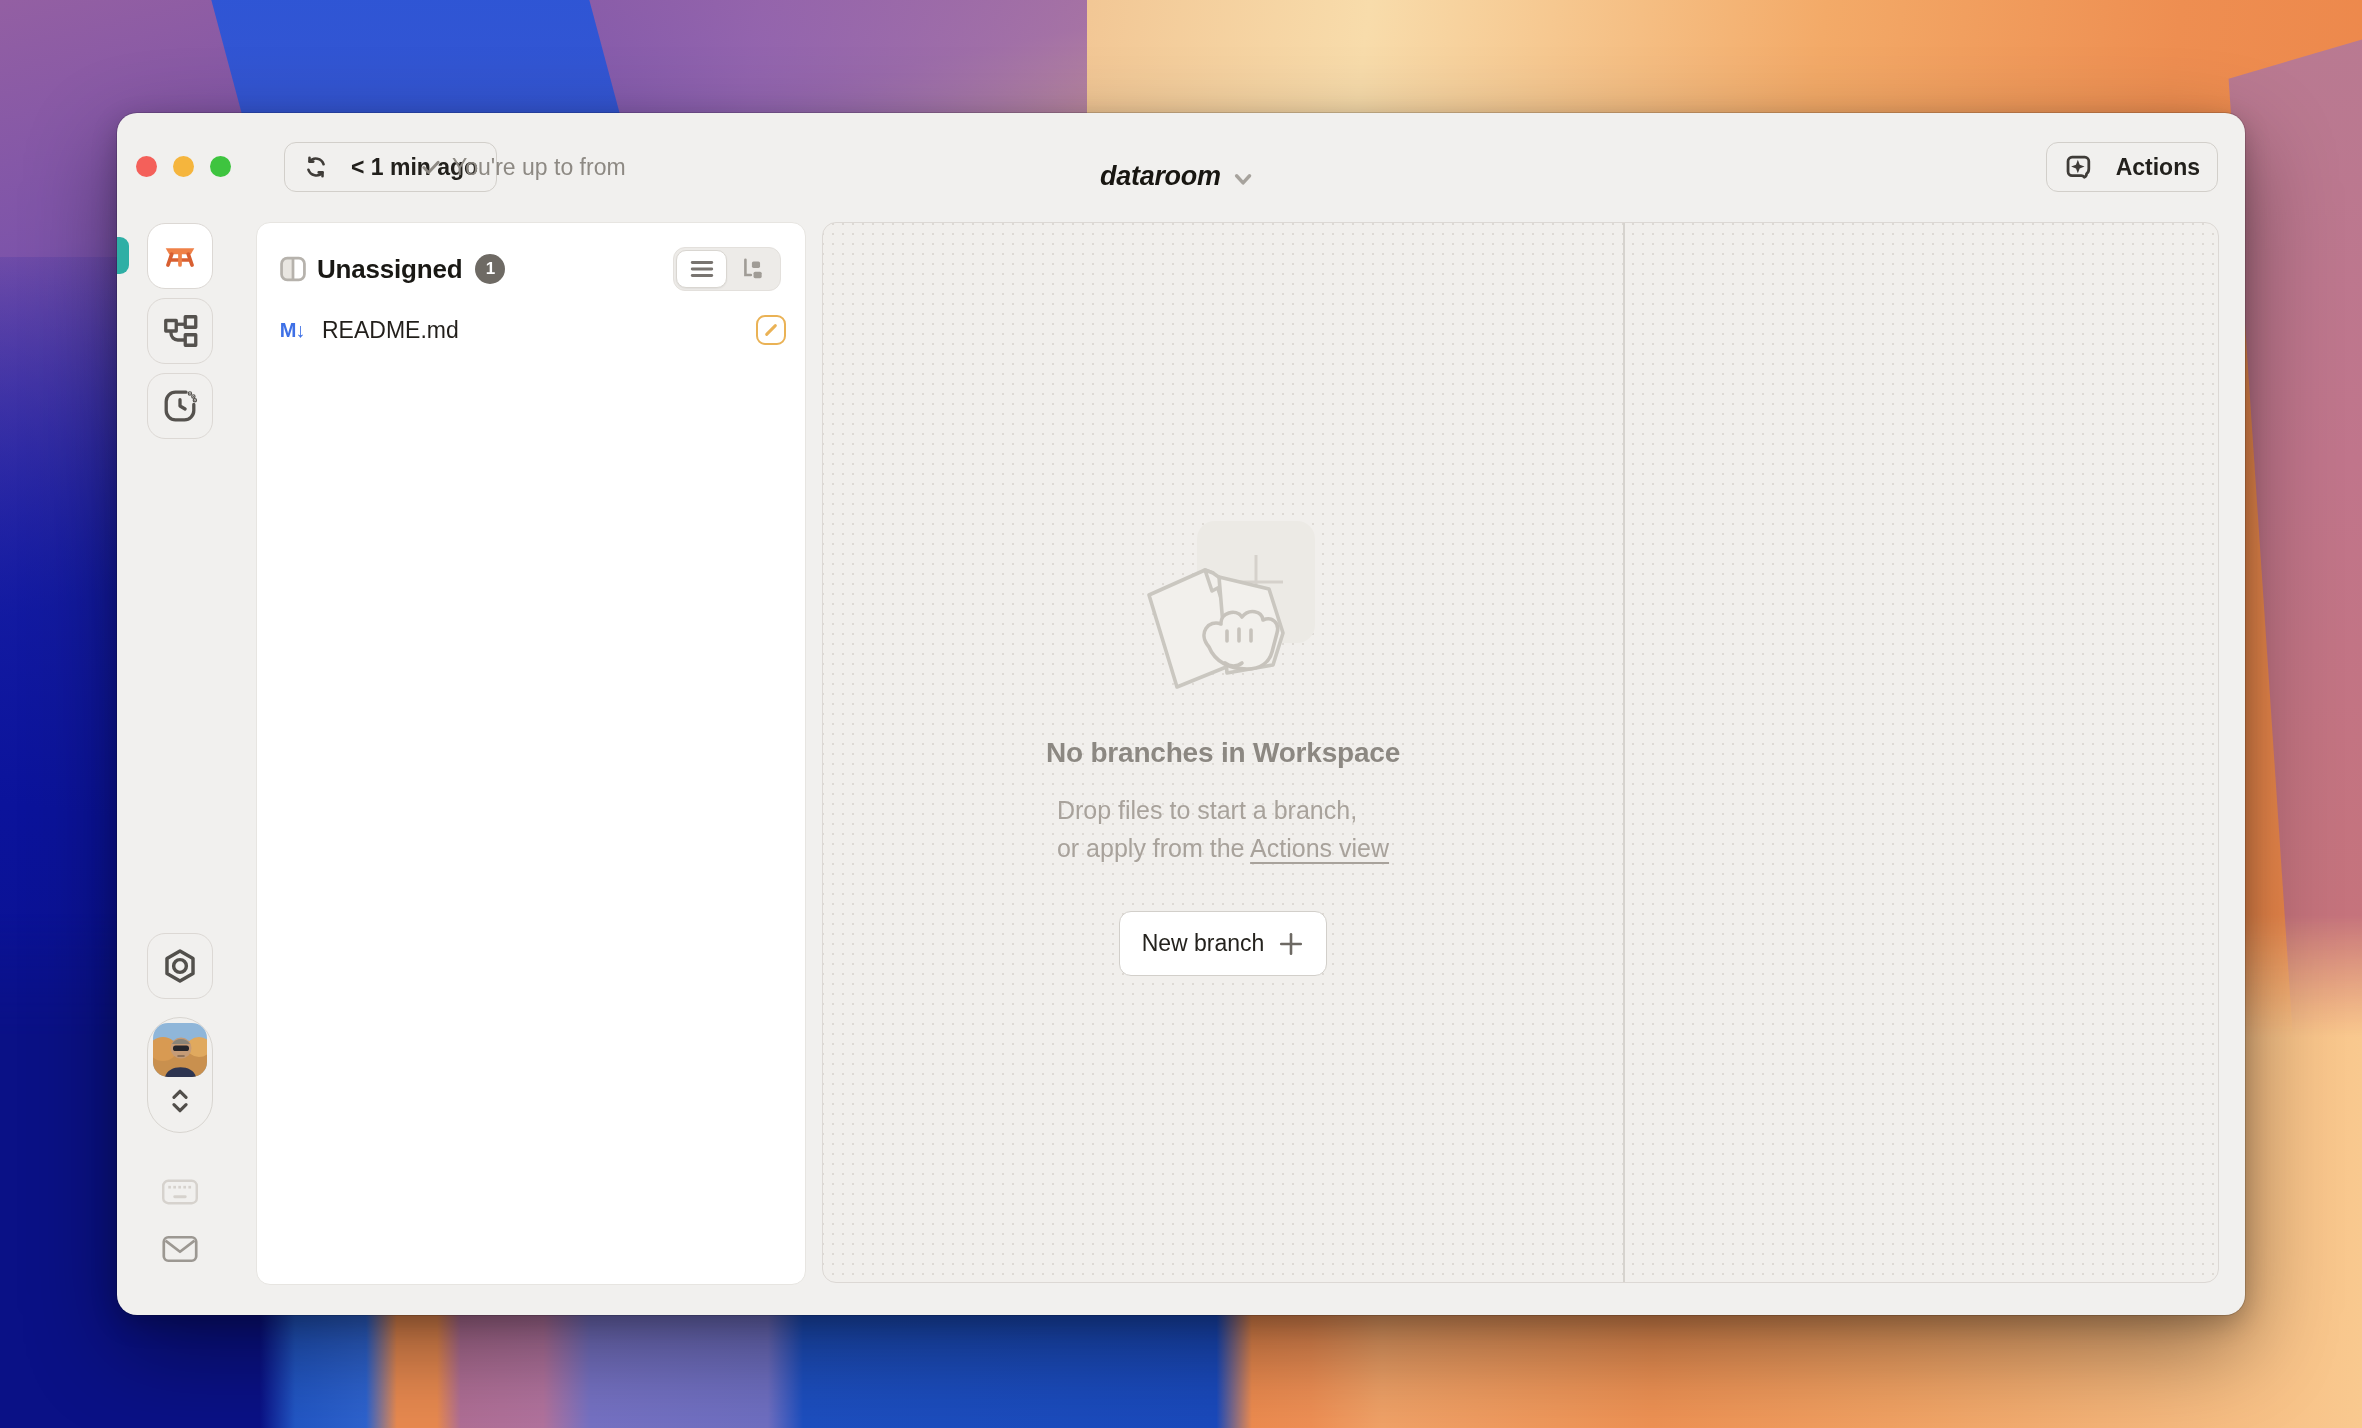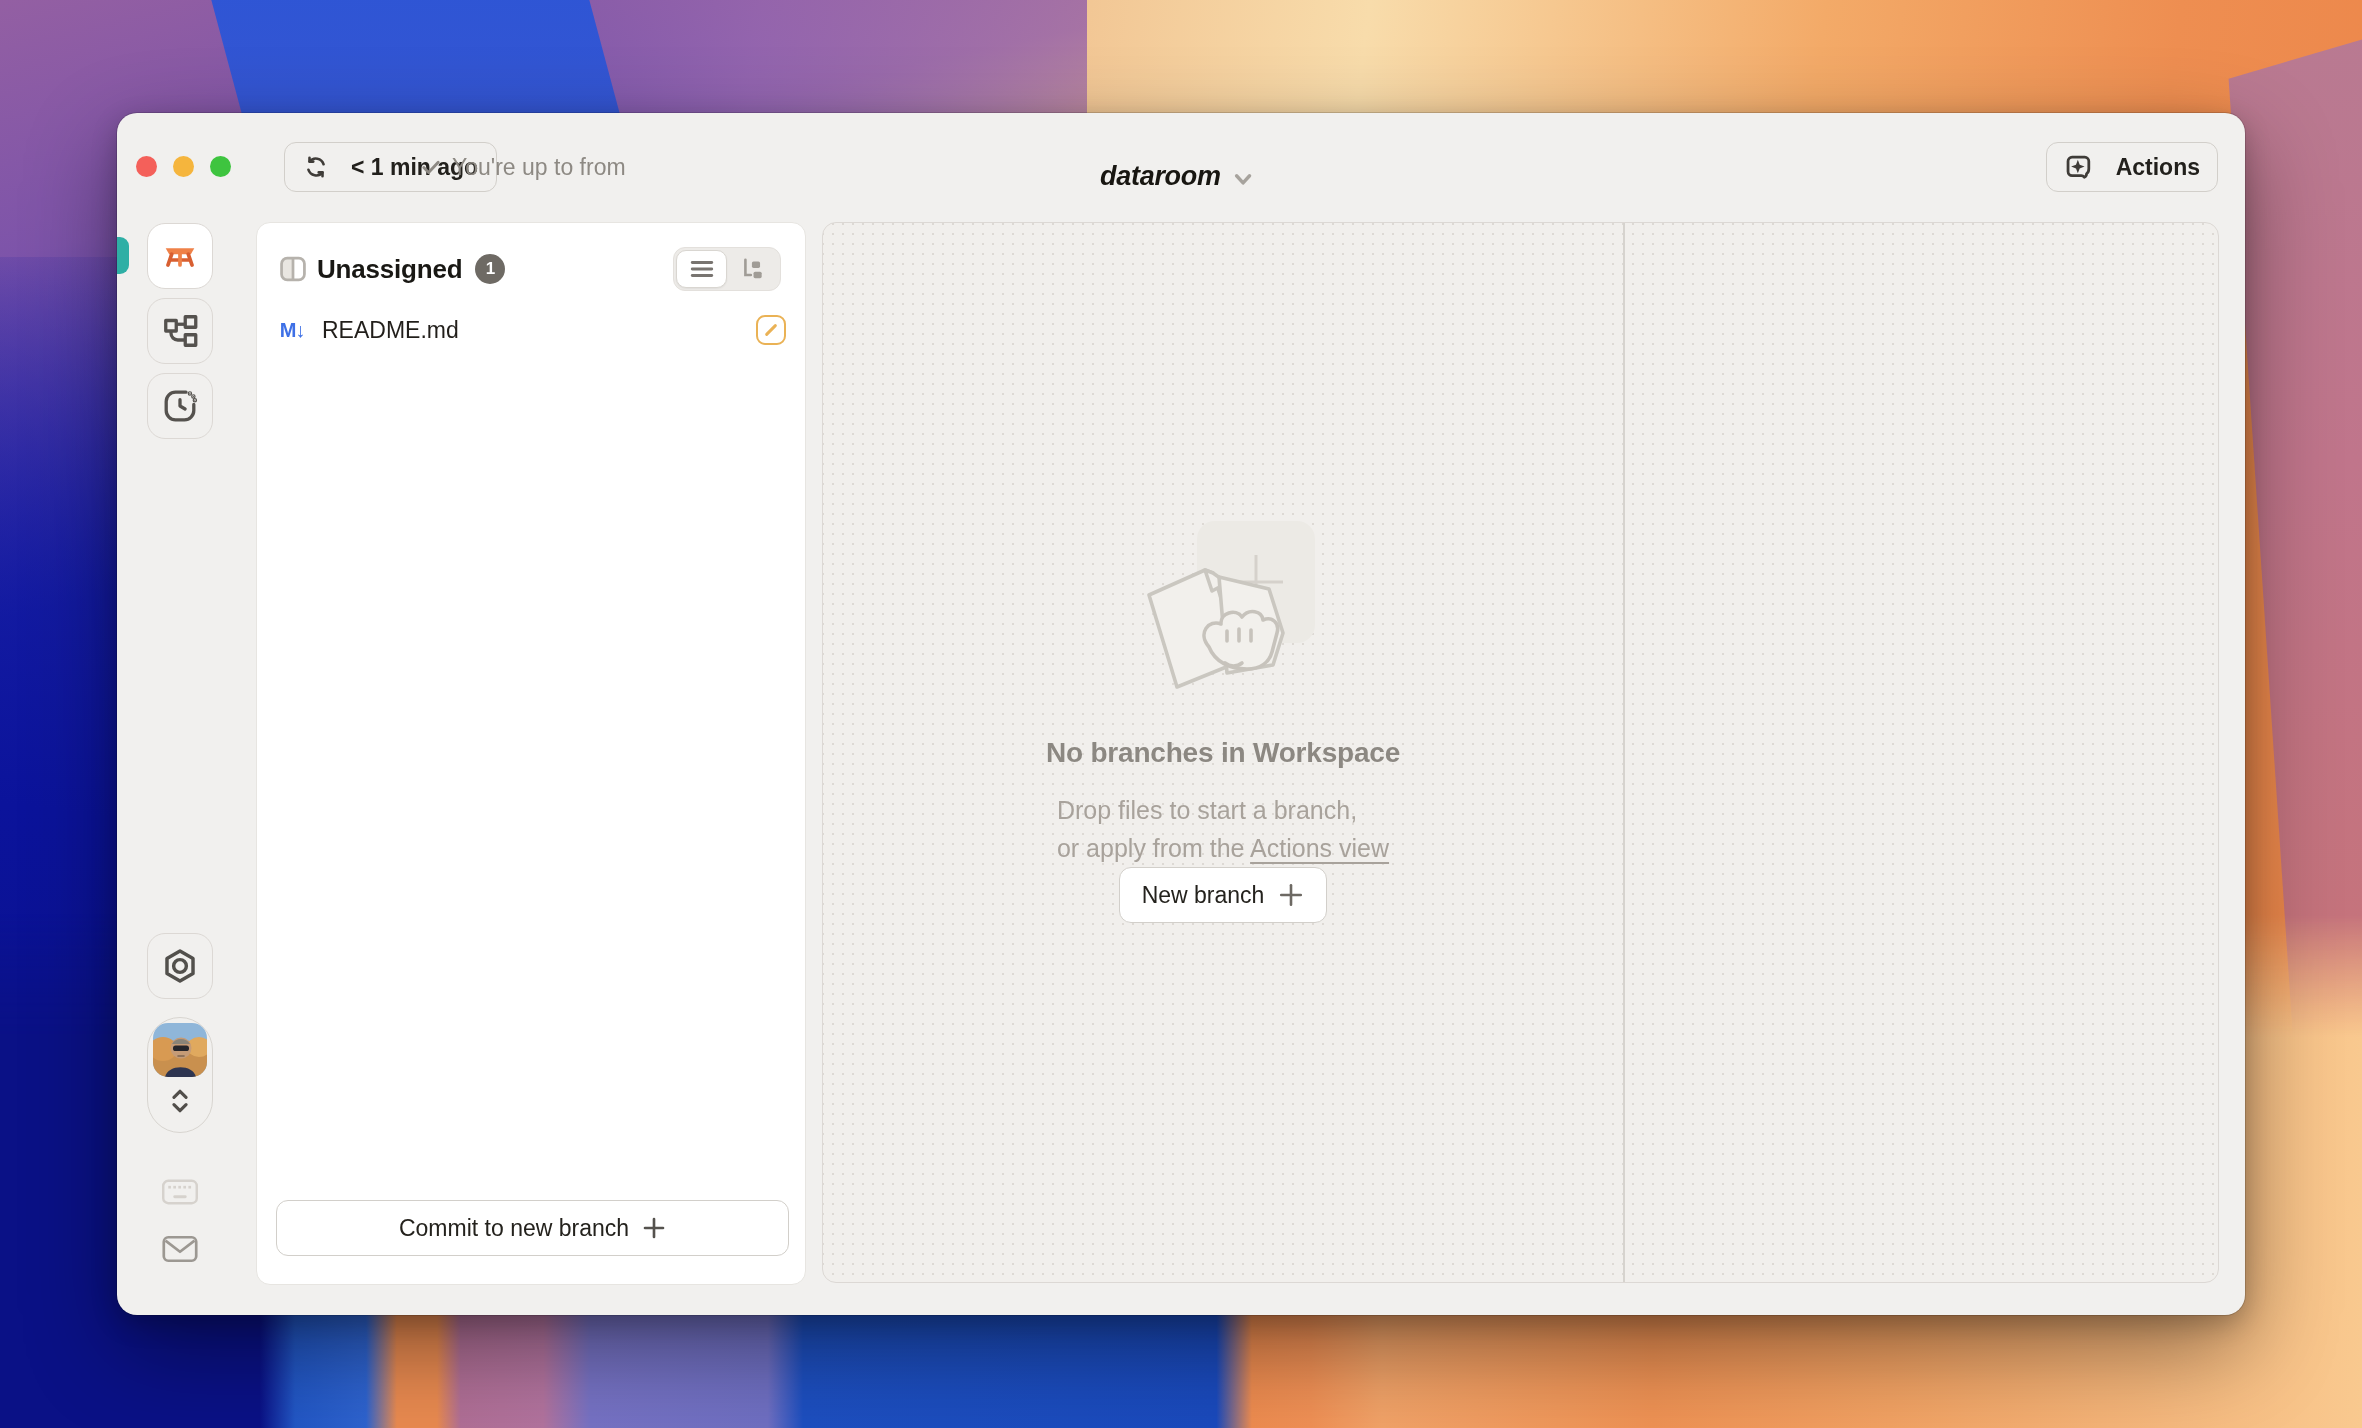--- a/index.html
+++ b/index.html
@@ -86,21 +86,21 @@
   .canvas { position:absolute; left:705px; top:109px; width:1397px; height:1061px;
     background-color:#f1efec; border:1px solid #dcd8d4; border-radius:14px;
     background-image:radial-gradient(#ddd9d4 1.35px, transparent 1.5px);
     background-size:10px 10px; background-position:5px 6px; overflow:hidden; }
   .lane-divider { position:absolute; left:800px; top:0; bottom:0; width:2px; background:#d6d3ce; }
   .empty { position:absolute; left:0; top:0; width:800px; height:100%;
     display:flex; flex-direction:column; align-items:center; padding-top:292px; }
   .empty h2 { margin-top:40px; font-size:28px; font-weight:700; color:#8c8882; letter-spacing:-.2px; }
   .empty .sub { margin-top:22px; font-size:25px; line-height:38px; color:#a8a29b; text-align:left; }
   .empty .sub a { color:#a8a29b; text-decoration:underline; text-underline-offset:5px; }
-  .new-branch-btn { height:56px; padding:0 22px; background:#ffffff;
+  .new-branch-btn { margin-top:44px; height:65px; padding:0 22px; background:#ffffff;
     border:1.5px solid #d2cfca; border-radius:12px; display:flex; align-items:center; gap:14px;
     font-family:inherit; font-size:23px; font-weight:500; color:#24221d; }
 
   svg { display:block; }
 </style>
 </head>
 <body>
 
 <div class="screen">
 
@@ -291,29 +291,20 @@
       <div class="file-row">
         <span class="md-glyph">M↓</span>
         <span class="file-name">README.md</span>
         <span class="mod-icon">
           <svg width="16" height="16" viewBox="0 0 14 14" stroke="#eab255" stroke-width="2.6" stroke-linecap="round">
             <path d="M3.2 10.8 L10.8 3.2"></path>
           </svg>
         </span>
       </div>
 
-      <button class="commit-btn">
-        <span>Commit to new branch</span>
-        <span>
-          <svg width="24" height="24" viewBox="0 0 20 20" stroke="#55524e" stroke-width="2.2" stroke-linecap="round">
-            <path d="M10 2.5 V17.5"></path>
-              <path d="M2.5 10 H17.5"></path>
-          </svg>
-        </span>
-      </button>
     </div>
 
     <div class="canvas">
       <div class="lane-divider"></div>
 
       <div class="empty">
         <span>
           <svg width="200" height="182" viewBox="0 0 200 182" fill="none">
             <rect x="74" y="6" width="118" height="122" rx="18" fill="#eceae5"></rect>
             <path d="M133 40 V94 M106 67 H160" stroke="#d5d1cb" stroke-width="3"></path>

